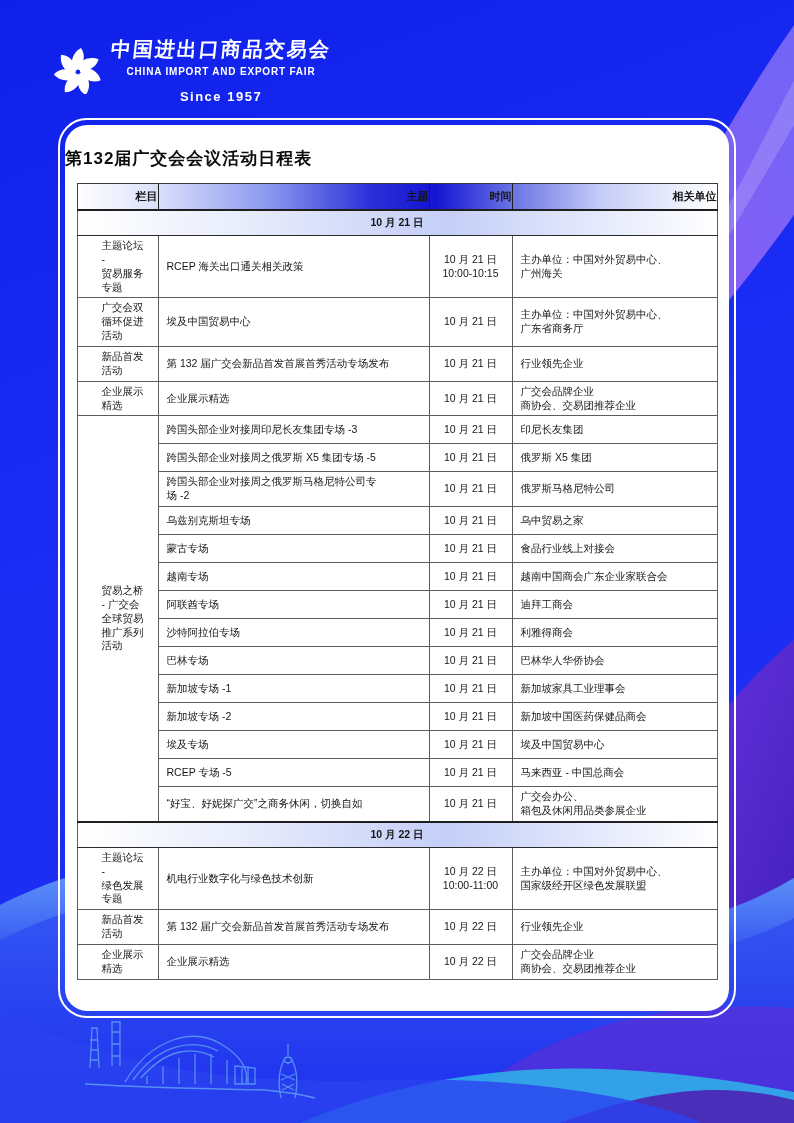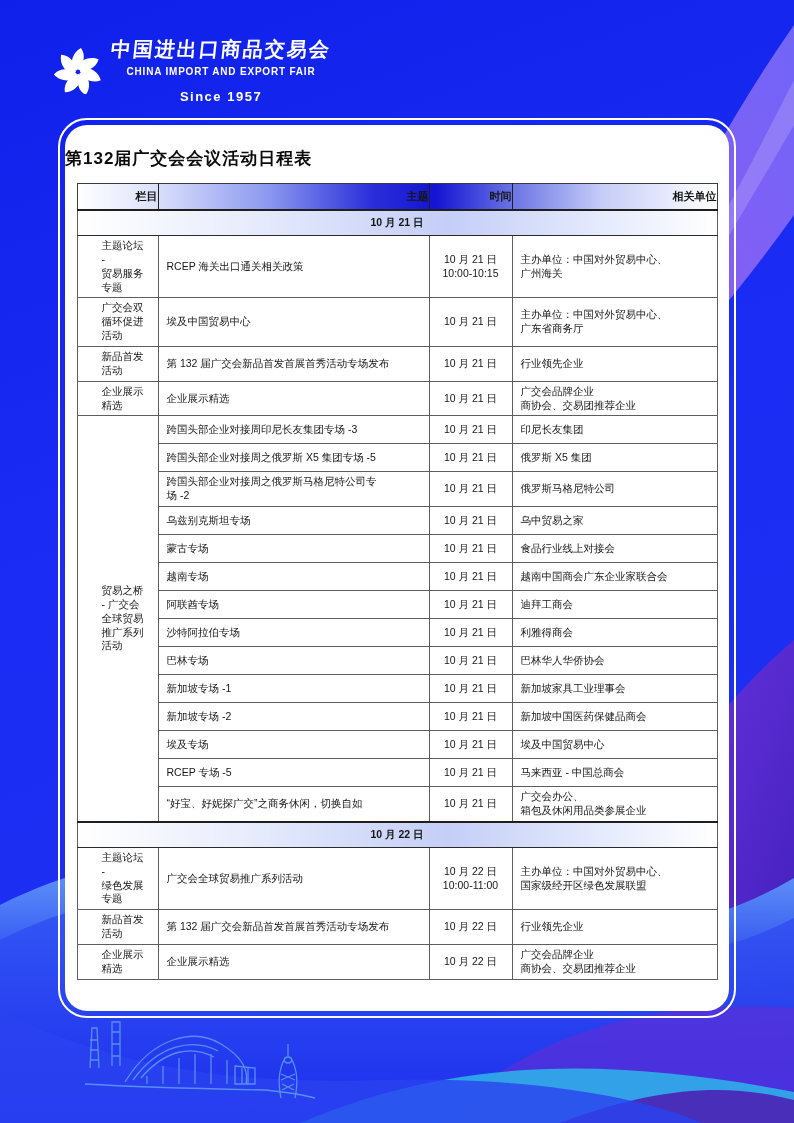--- a/index.html
+++ b/index.html
@@ -260,21 +260,21 @@
           <td class="time-cell">10 月 21 日</td>
           <td class="org-cell">广交会办公、
 箱包及休闲用品类参展企业</td>
         </tr>
         <tr class="band">
           <td colspan="4">10 月 22 日</td>
         </tr>
         <tr>
           <td class="cat-cell">主题论坛 -
 绿色发展专题</td>
-          <td class="topic-cell">广交会全球贸易推广系列活动</td>
+          <td class="topic-cell">机电行业数字化与绿色技术创新</td>
           <td class="time-cell">10 月 22 日
 10:00-11:00</td>
           <td class="org-cell">主办单位：中国对外贸易中心、
 国家级经开区绿色发展联盟</td>
         </tr>
         <tr>
           <td class="cat-cell">新品首发活动</td>
           <td class="topic-cell">第 132 届广交会新品首发首展首秀活动专场发布</td>
           <td class="time-cell">10 月 22 日</td>
           <td class="org-cell">行业领先企业</td>

